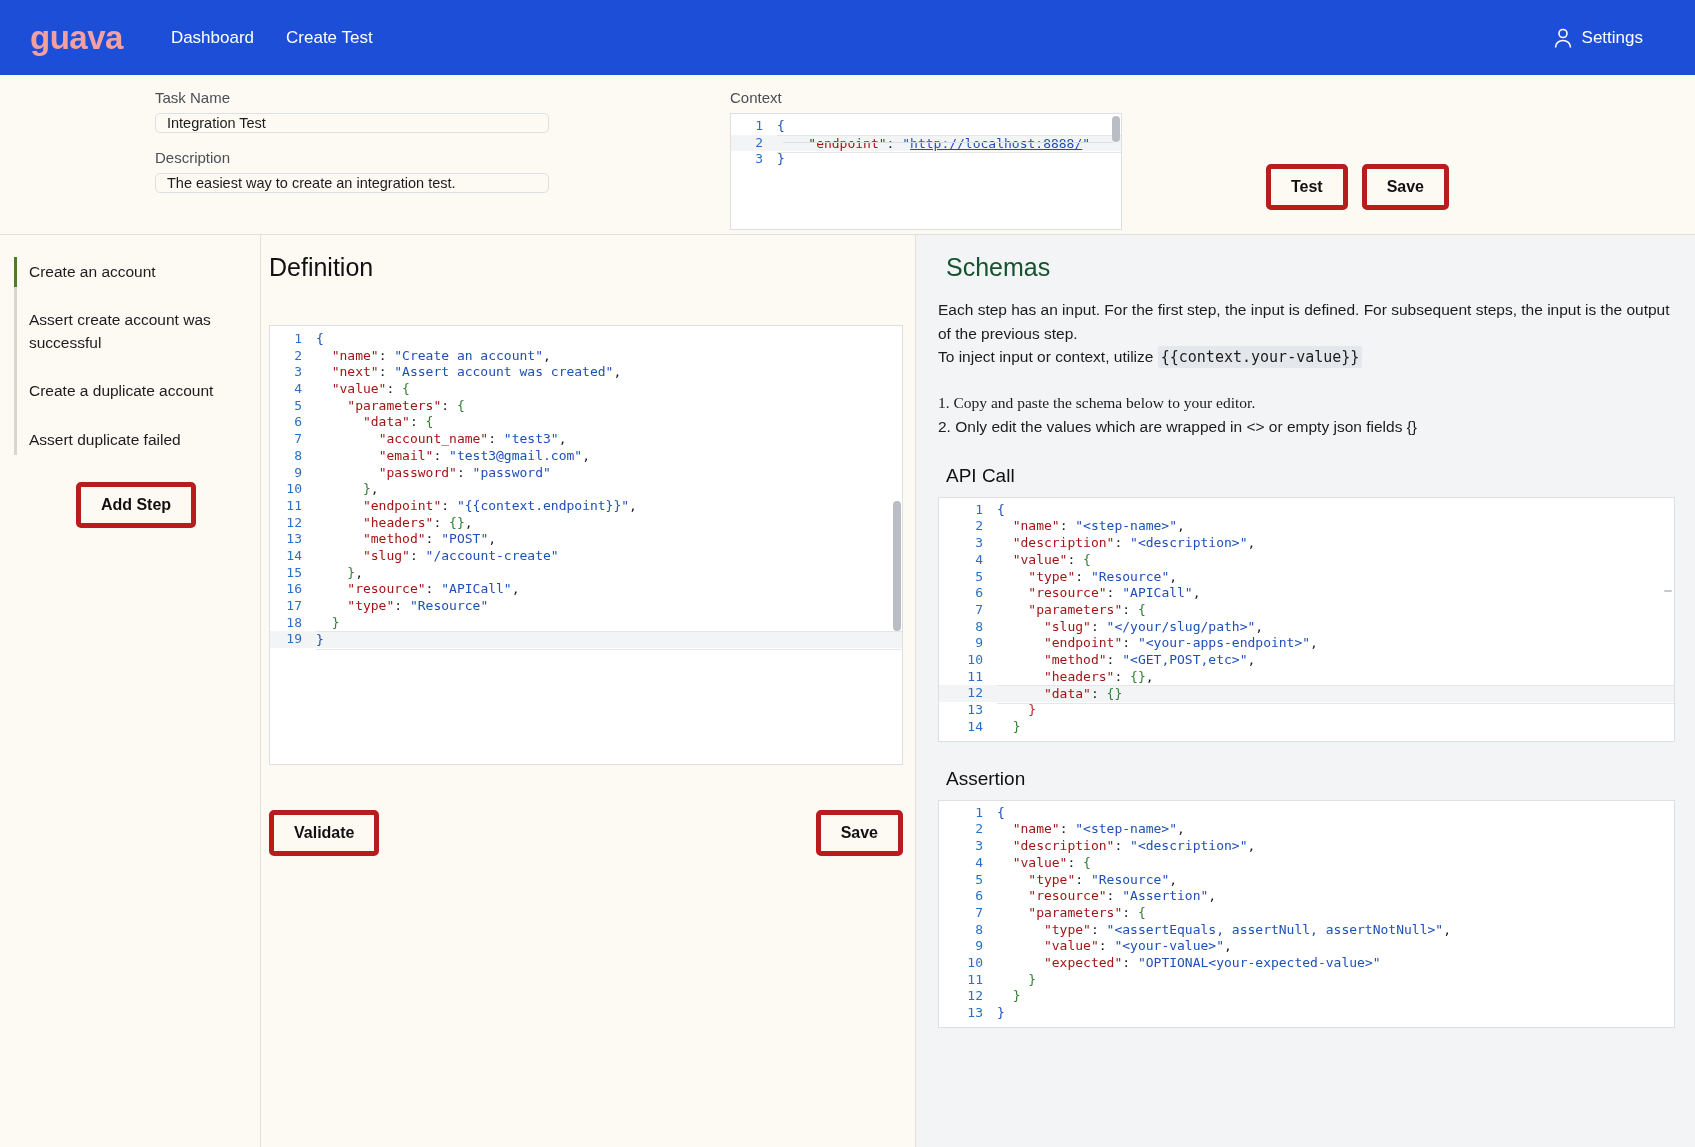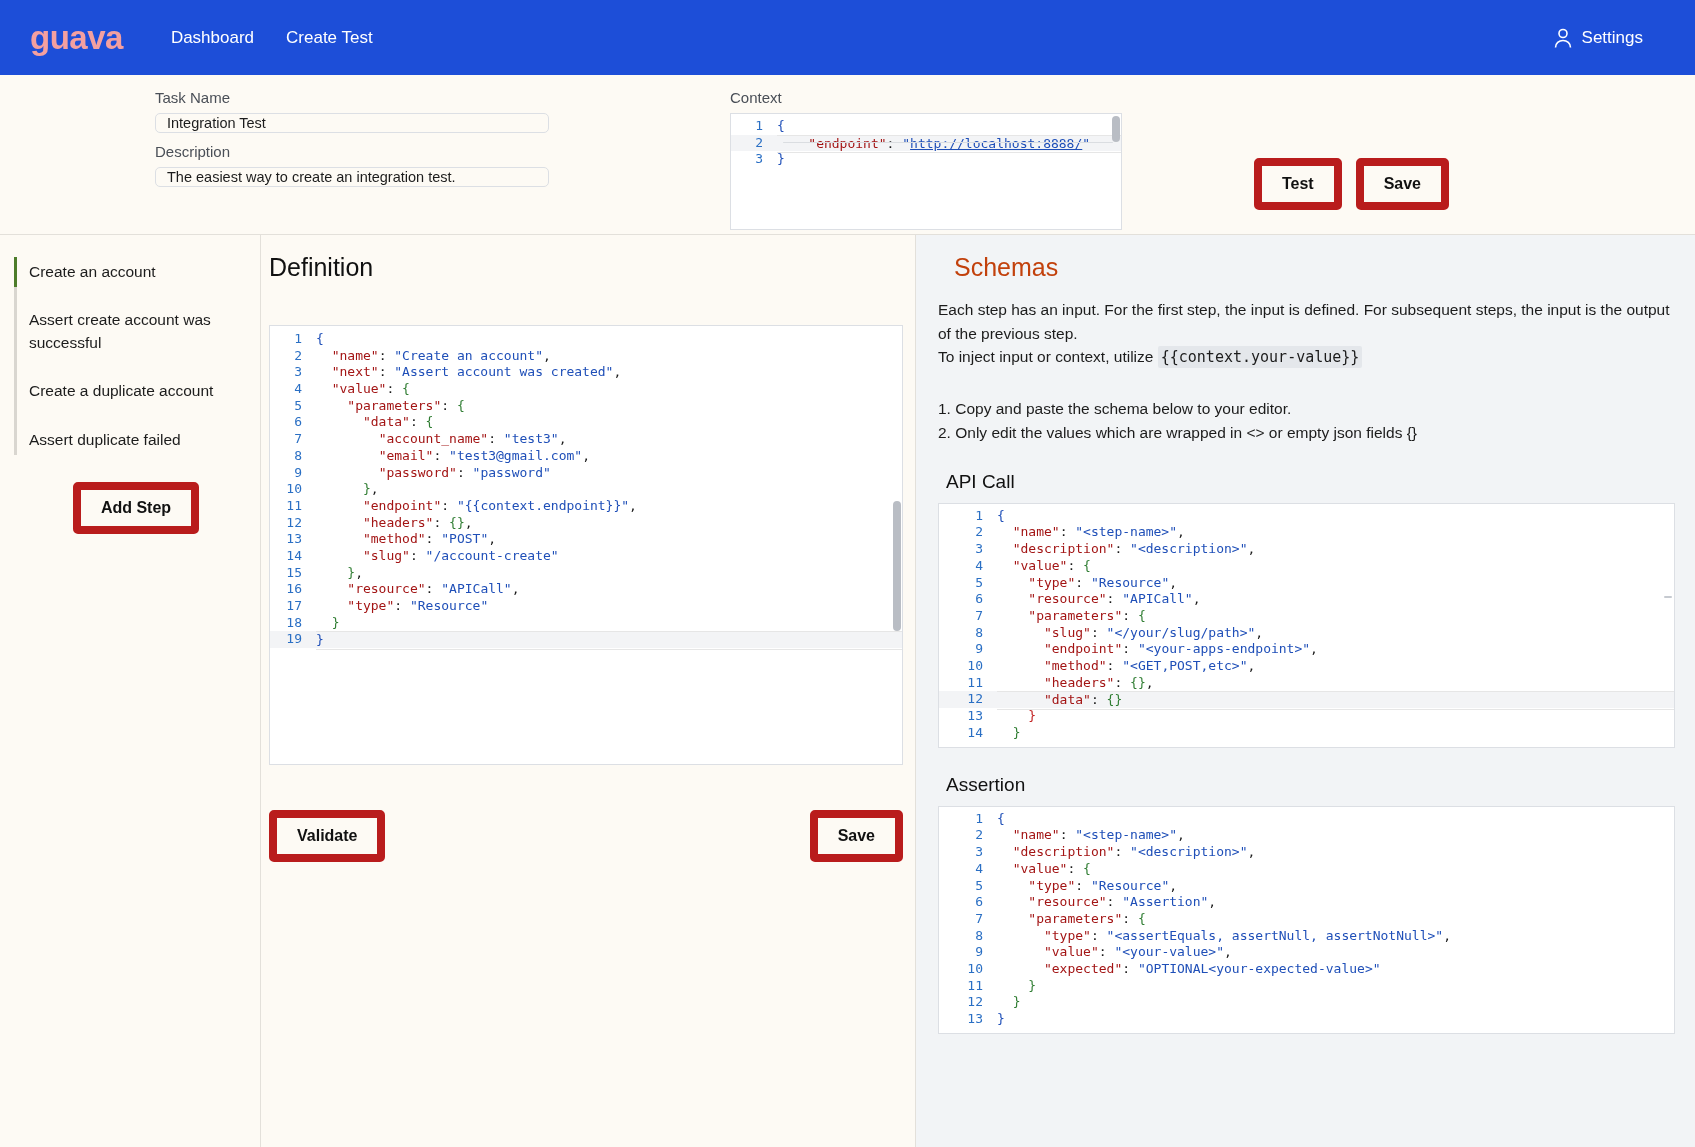--- a/index.html
+++ b/index.html
@@ -58,39 +58,39 @@
   }
   .text-input {
     width: 394px; height: 20px;
     border: 1px solid #dcdfe4; border-radius: 5px;
     background: #fdfaf4;
     padding: 0 11px;
     font-size: 14.5px; color: #1c1c1c;
     font-family: "Liberation Sans", sans-serif;
     outline: none;
   }
-  .desc-wrap { margin-top: 10px; }
+  .desc-wrap { margin-top: 16px; }
 
   .context-col { padding-top: 14px; width: 400px; }
   .ctx-editor {
     width: 392px; height: 117px;
     border: 1px solid #dcdfe4;
     background: #ffffff;
     overflow: hidden;
     position: relative;
   }
   .actions-col {
     margin-left: auto;
     display: flex; align-items: flex-end;
     gap: 14px;
     padding: 0 246px 24px 0;
   }
   .btn {
     background: #fdfaf4;
-    border: 8px solid #b91c1c;
+    border: 5px solid #b91c1c;
     border-radius: 5px;
     font-size: 16px; font-weight: bold; color: #111111;
     padding: 10px 20px;
     cursor: pointer;
     font-family: "Liberation Sans", sans-serif;
     line-height: 1;
   }
 
   
   .main { flex: 1; display: flex; min-height: 0; }
@@ -138,26 +138,26 @@
     margin-top: 14px;
   }
 
   .schemas-col {
     flex: 1;
     background: #f2f4f6;
     padding: 18px 0 0 0;
     overflow: hidden;
   }
   .schemas-inner { padding: 0 20px 0 22px; }
-  .schemas-title { font-size: 25px; color: #c2410c; margin: 0 0 16px 16px; font-weight: 400; }
+  .schemas-title { font-size: 25px; color: #14532d; margin: 0 0 16px 8px; font-weight: 400; }
   .schemas-p {
     font-size: 15.5px; color: #1c1c1c; line-height: 1.53;
     margin: 0;
   }
-  .schemas-p.gap { margin-top: 28px; }
+  .schemas-p.gap { margin-top: 22px; font-family: Liberation Serif, serif; }
   code.inline {
     font-family: "DejaVu Sans Mono", monospace;
     font-size: 15px;
     background: #e4e7eb;
     padding: 2px 3px;
     border-radius: 2px;
   }
   .sub-title { font-size: 19px; color: #111111; margin: 26px 0 10px 8px; font-weight: 400; }
   .schema-editor {
     border: 1px solid #dcdfe4;

